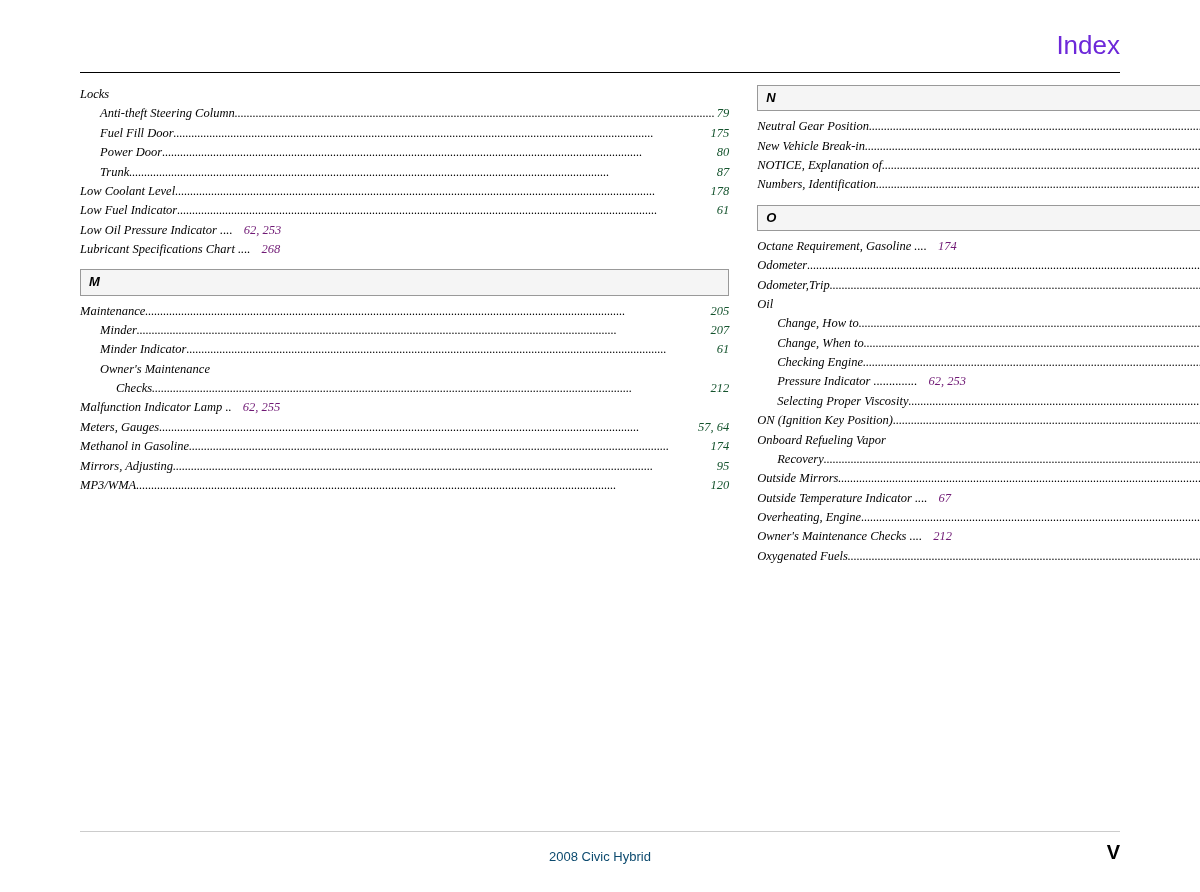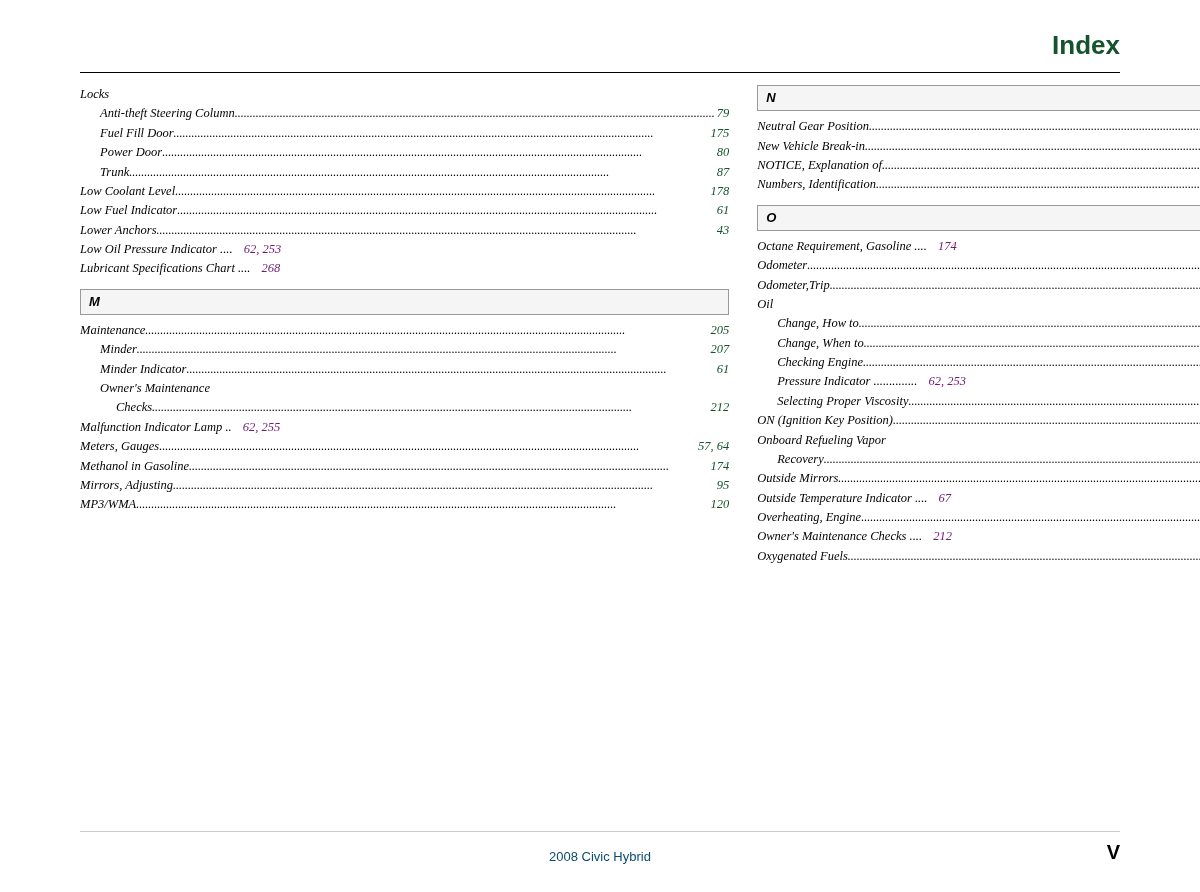--- a/index.html
+++ b/index.html
@@ -21,23 +21,23 @@
     }
     
     .header {
       position: absolute;
       top: 30px;
       right: 80px;
       text-align: right;
     }
     .header-title {
       font-size: 26px;
-      font-weight: bold;
+      font-weight: normal;
       font-family: Arial, sans-serif;
-      color: #14532d;
+      color: #6d28d9;
     }
     .header-line {
       position: absolute;
       top: 72px;
       left: 80px;
       right: 80px;
       height: 1px;
       background: #000;
     }
     
@@ -171,25 +171,20 @@
         <span class="label">Low Coolant Level</span>
         <span class="dots"></span>
         <span class="num">178</span>
       </div>
       <div class="row">
         <span class="label">Low Fuel Indicator </span>
         <span class="dots"></span>
         <span class="num">61</span>
       </div>
       <div class="row">
-        <span class="label">Lower Anchors</span>
-        <span class="dots"></span>
-        <span class="num">43</span>
-      </div>
-      <div class="row">
         <span class="label">Low Oil Pressure Indicator .... <span class="pg">62, 253</span></span>
       </div>
       <div class="row">
         <span class="label">Lubricant Specifications Chart .... <span class="pg">268</span></span>
       </div>
 
       
       <div class="section-header">M</div>
 
       <div class="row">

